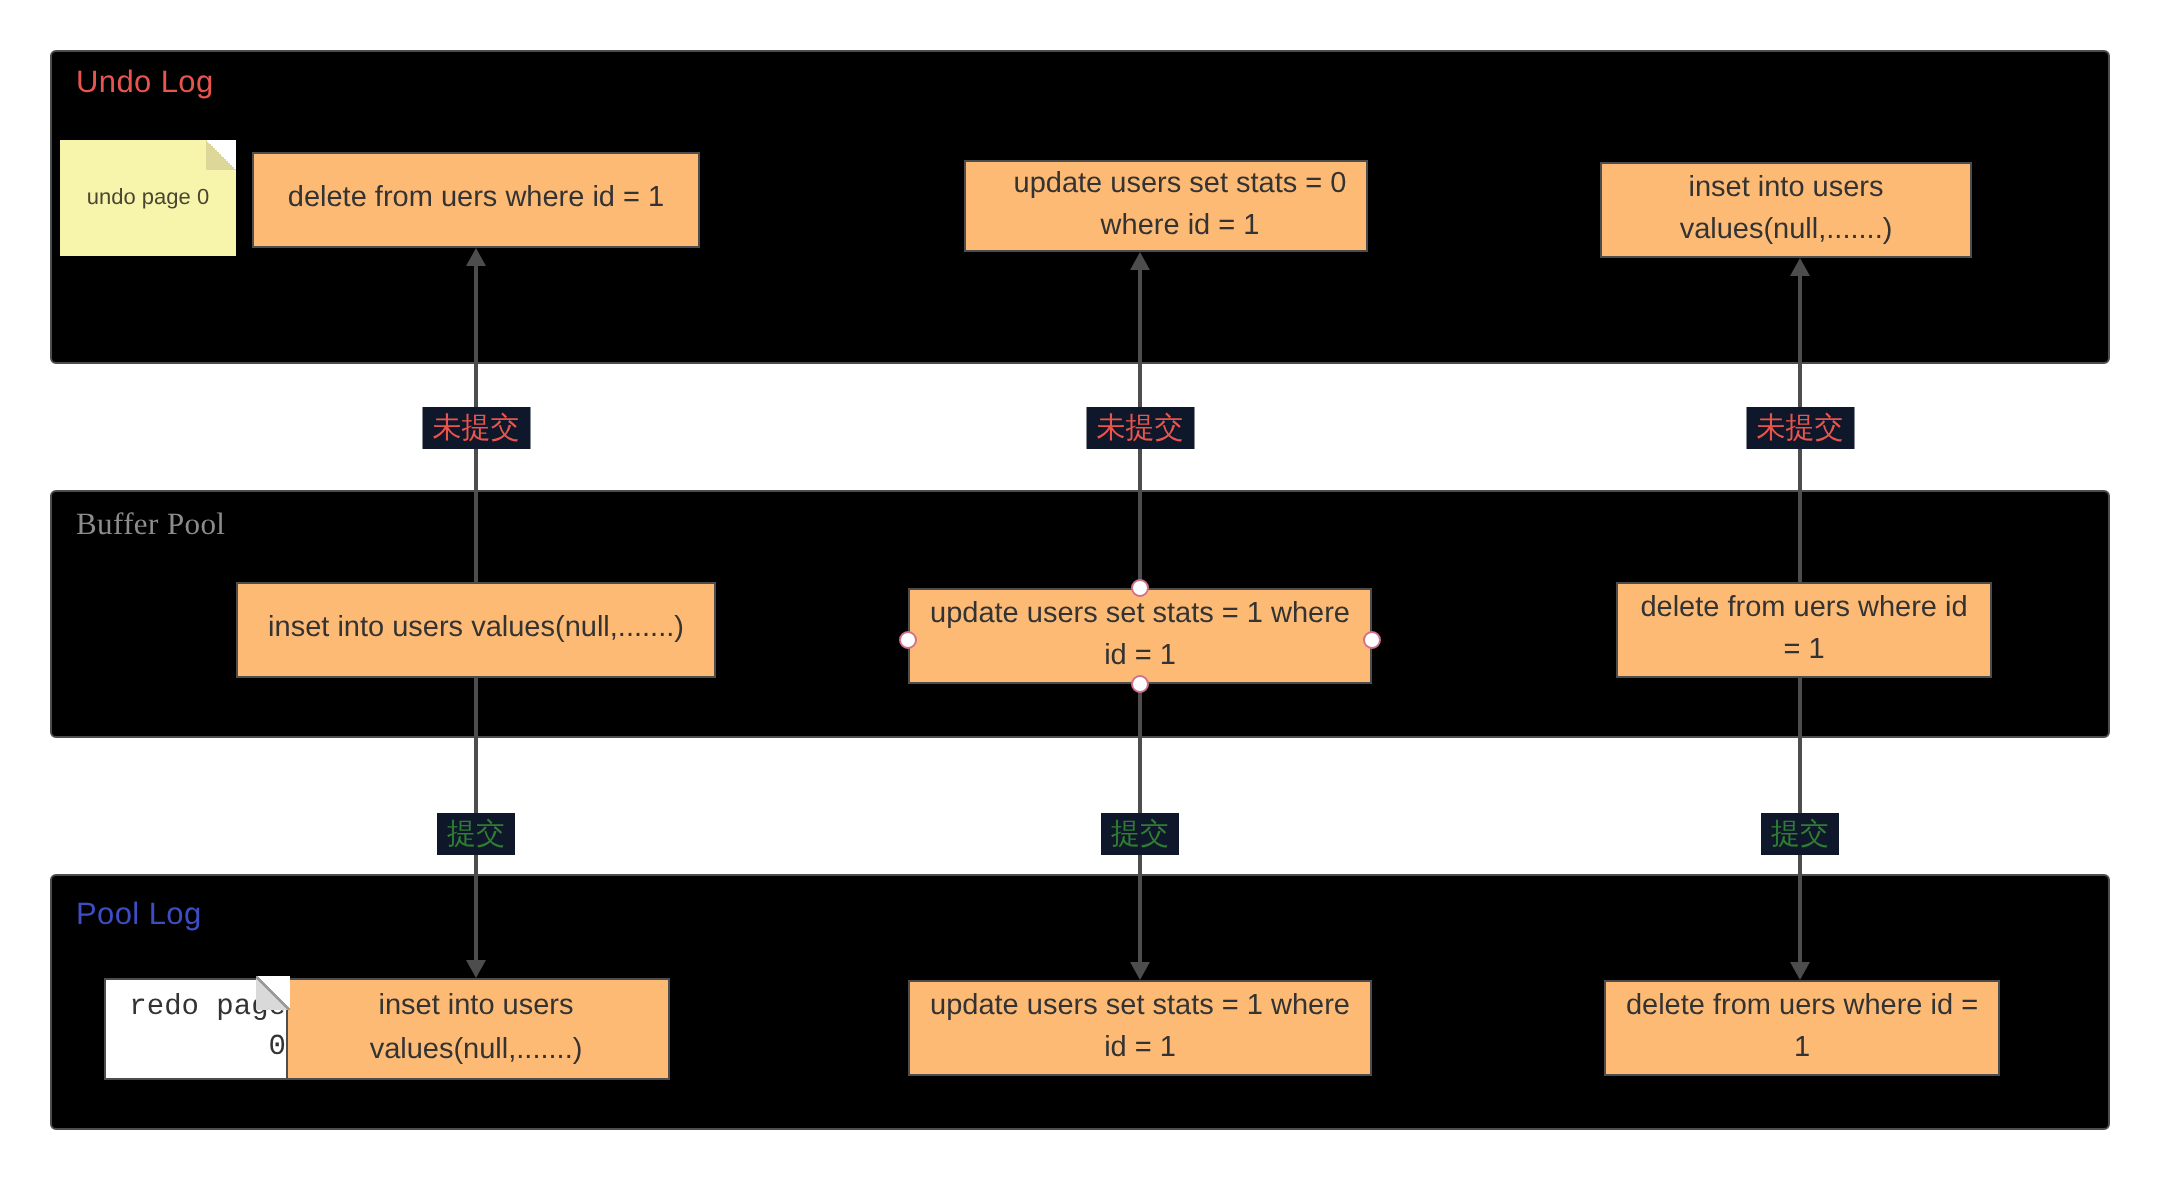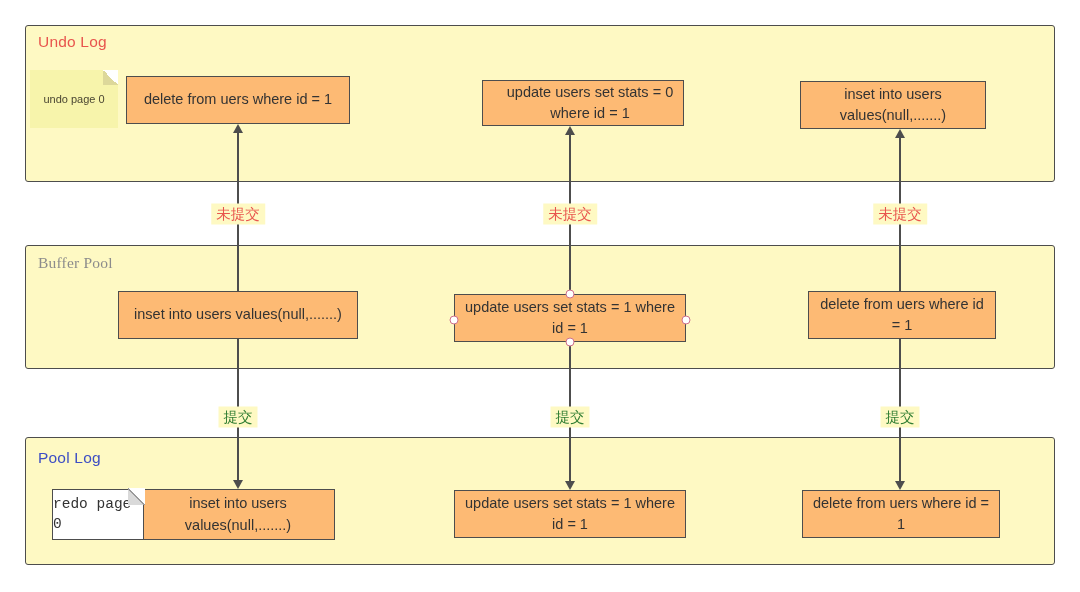--- a/index.html
+++ b/index.html
@@ -15,21 +15,21 @@
     width: 1080px;
     height: 592px;
     background: #ffffff;
   }
 
   
   .section {
     position: absolute;
     border: 1.6px solid #4d4d4d;
     border-radius: 3px;
-    background: #fef9c3;
+    background: #000000;
     padding-left: 44px;
   }
   .section-label {
     position: absolute;
     font-size: 15.5px;
     letter-spacing: .2px;
     white-space: nowrap;
   }
   .label-undo { color: #e8554d; }
   .label-buffer { color: #8c8c8c; font-family: Liberation Serif, serif; }
@@ -50,21 +50,21 @@
     padding: 0 6px;
     z-index: 6;
   }
 
   
   .note {
     position: absolute;
     display: flex;
     align-items: center;
     justify-content: center;
-    text-align: left;
+    text-align: right;
     font-size: 11px;
     line-height: 1.35;
     color: #3a3a2a;
     z-index: 5;
   }
   .note-undo {
     background: #f7f4ab;
     color: #4a4632;
   }
   .note-undo .fold {
@@ -101,21 +101,21 @@
     border-left: 5.5px solid transparent;
     border-right: 5.5px solid transparent;
     z-index: 3;
   }
   .arrow-up { border-bottom: 9px solid #4d4d4d; }
   .arrow-down { border-top: 9px solid #4d4d4d; }
 
   .edge-label {
     position: absolute;
     transform: translate(-50%, -50%);
-    background: #fef9c3;
+    background: #0f172a;
     padding: 1px 5px;
     font-size: 14.5px;
     white-space: nowrap;
     z-index: 4;
   }
   .lbl-uncommitted { color: #e8554d; }
   .lbl-committed { color: #2f7d32; }
 
   
   .handle {

